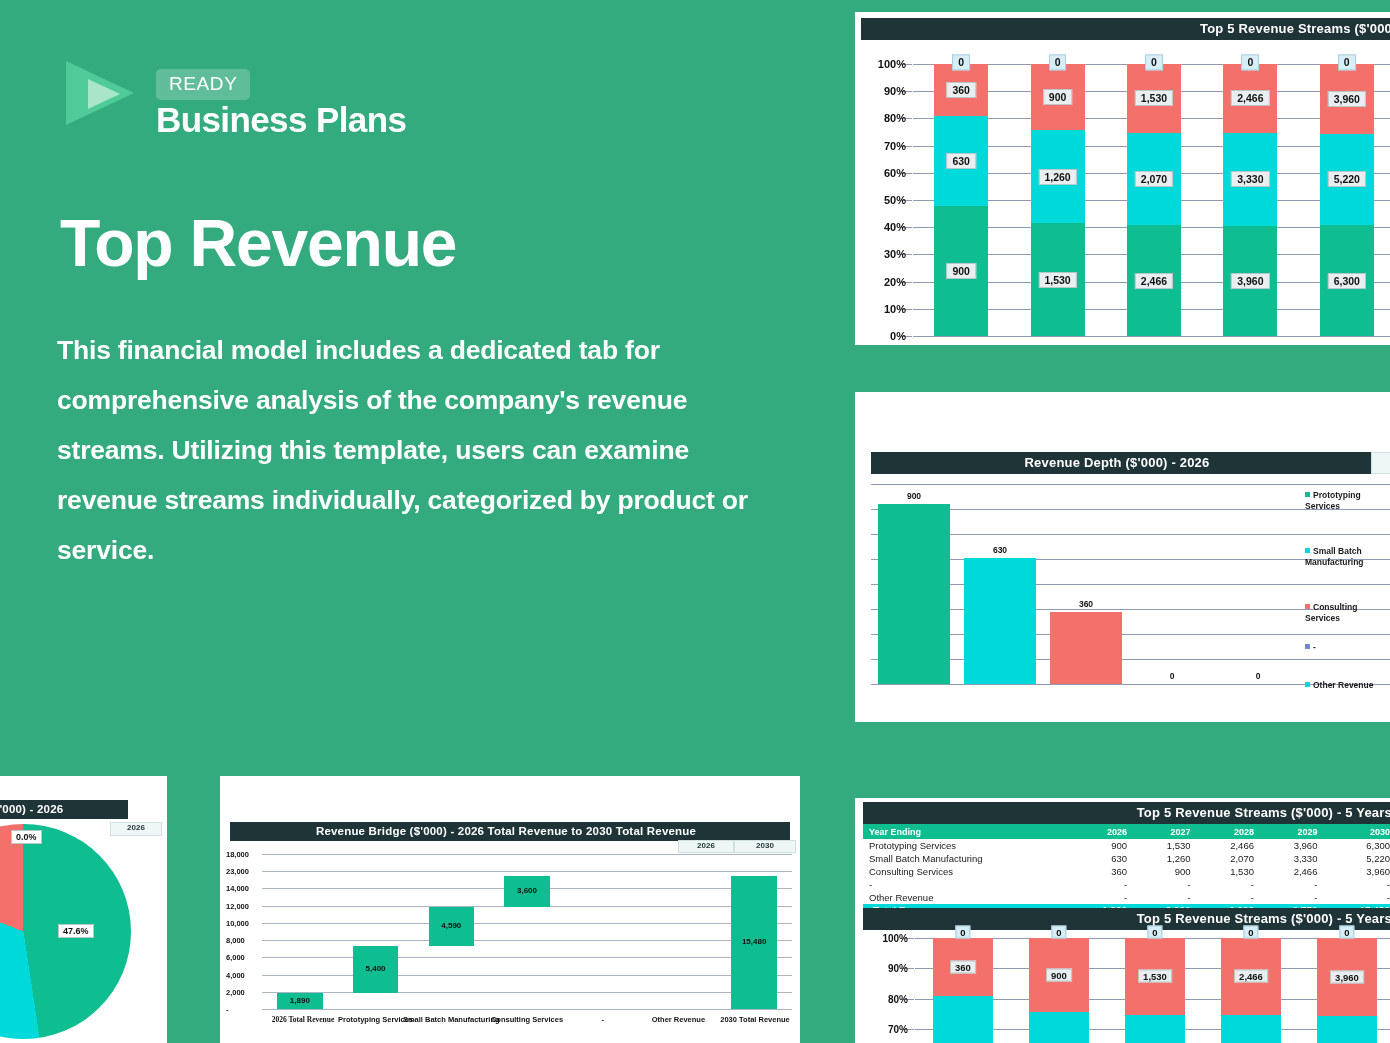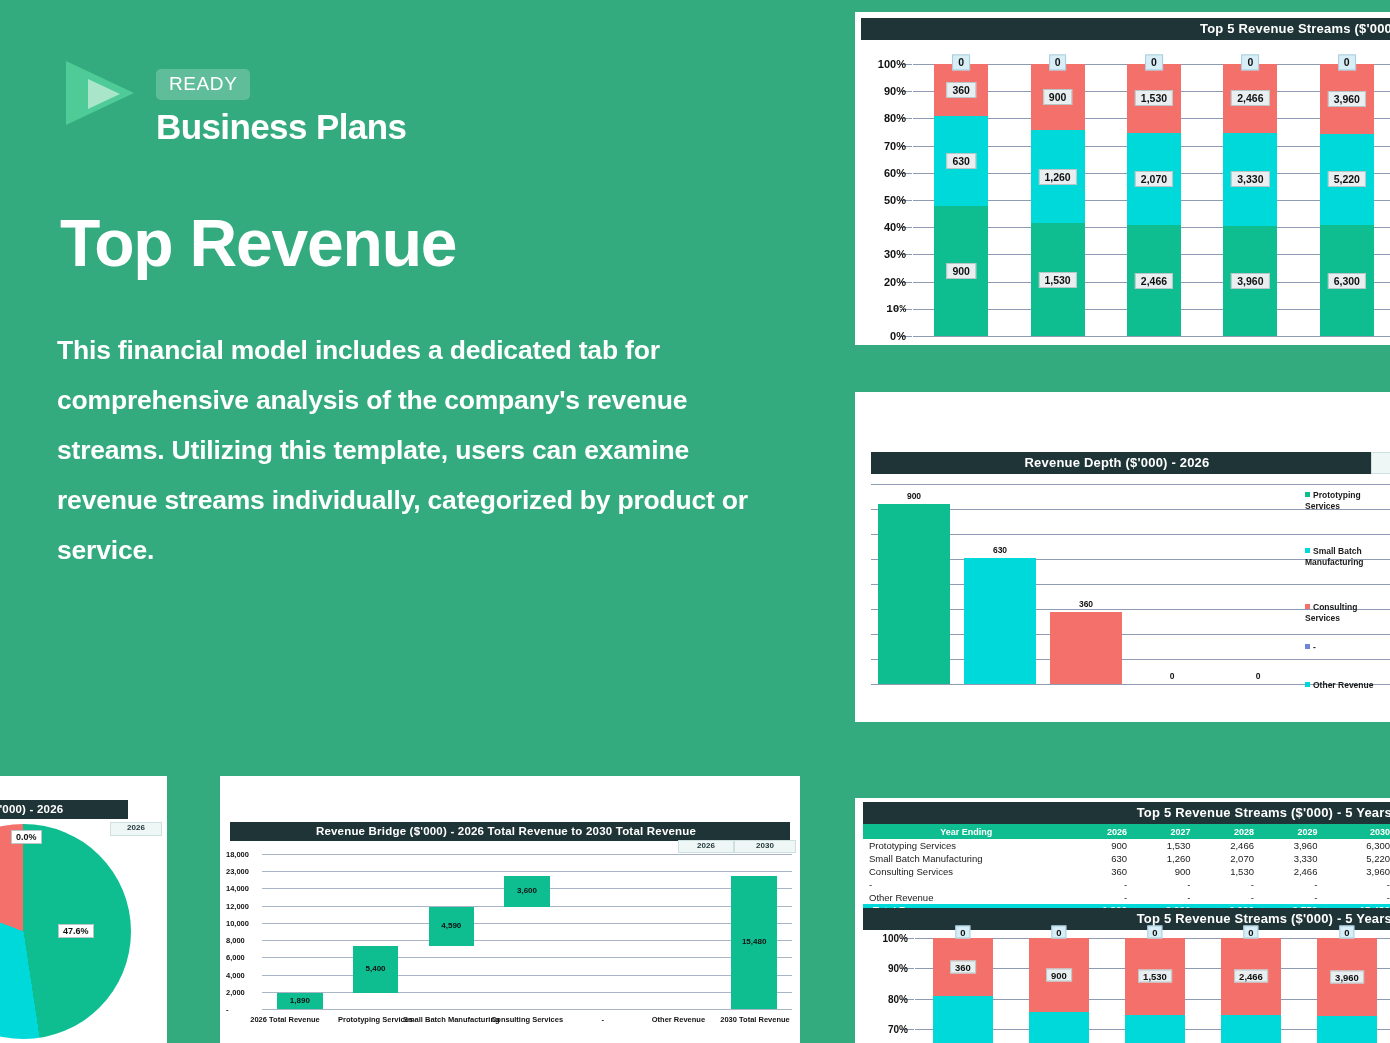--- a/index.html
+++ b/index.html
@@ -19,21 +19,21 @@
     display: inline-block;
     background: rgba(255,255,255,0.22);
     color: #ffffff;
     font-size: 19px; font-weight: 400;
     letter-spacing: 0.6px;
     padding: 4px 13px 5px 13px;
     border-radius: 5px;
   }
   .brand-name {
     color: #ffffff; font-size: 35px; font-weight: bold;
-    letter-spacing: -0.6px; margin-top: 7px; white-space: nowrap;
+    letter-spacing: -0.6px; white-space: nowrap;
   }
   .page-title {
     position: absolute; left: 60px; top: 205px;
     color: #ffffff; font-size: 66px; font-weight: bold; letter-spacing: -1.2px;
   }
   .page-desc {
     position: absolute; left: 57px; top: 325px; width: 705px;
     color: #ffffff; font-size: 26.5px; font-weight: bold; line-height: 50px;
     letter-spacing: -0.2px;
   }
@@ -93,21 +93,21 @@
     display: inline-block; width: 5px; height: 5px; margin-right: 3px;
     vertical-align: 1px;
   }
 
   
   table.xl { border-collapse: collapse; width: 100%; font-size: 9.5px; color: #1a1a1a; }
   table.xl th {
     background: #0fbe90; color: #ffffff; font-size: 9px; font-weight: bold;
     text-align: right; padding: 2px 10px 2px 4px; height: 15px;
   }
-  table.xl th.lbl { text-align: center; padding-left: 6px; }
+  table.xl th.lbl { text-align: left; padding-left: 6px; }
   table.xl td { padding: 1px 10px 1px 4px; text-align: right; height: 13px; }
   table.xl td.lbl { text-align: left; padding-left: 6px; }
   table.xl tr.total td {
     background: #00d9d9; color: #ffffff; font-weight: bold; font-size: 10px;
     height: 15px;
   }
   table.xl tr.total td.lbl { padding-left: 10px; }
 
   
   .wf-bar { position: absolute; background: #0fbe90; }
@@ -158,21 +158,21 @@
   <div class="page-desc">This financial model includes a dedicated tab for comprehensive analysis of the company's revenue streams. Utilizing this template, users can examine revenue streams individually, categorized by product or service.</div>
 
   <div class="panel" style="left:855px; top:12px; width:545px; height:333px;">
     <div class="xl-title" style="margin:6px 0 0 6px; width:539px;">Top 5 Revenue Streams ($'000</div>
     <div id="chartTop" style="position:absolute; left:58px; top:52px; width:482px; height:272px;">
         <div class="grid-line" style="top: 272px;"></div>
         <div class="tick-dash" style="top: 272px;"></div>
         <div class="ax-lbl" style="top: 272px;">0%</div>
         <div class="grid-line" style="top: 244.8px;"></div>
         <div class="tick-dash" style="top: 244.8px;"></div>
-        <div class="ax-lbl" style="top: 244.8px; font-family: Liberation Mono, monospace;">10%</div>
+        <div class="ax-lbl" style="top: 244.8px;">10%</div>
         <div class="grid-line" style="top: 217.6px;"></div>
         <div class="tick-dash" style="top: 217.6px;"></div>
         <div class="ax-lbl" style="top: 217.6px;">20%</div>
         <div class="grid-line" style="top: 190.4px;"></div>
         <div class="tick-dash" style="top: 190.4px;"></div>
         <div class="ax-lbl" style="top: 190.4px;">30%</div>
         <div class="grid-line" style="top: 163.2px;"></div>
         <div class="tick-dash" style="top: 163.2px;"></div>
         <div class="ax-lbl" style="top: 163.2px;">40%</div>
         <div class="grid-line" style="top: 136px;"></div>
@@ -308,21 +308,21 @@
         <div class="wf-grid" style="top: 51.6667px; left: 0px; width: 530px;"></div>
         <div class="wf-yl" style="top: 51.6667px; left: -36px; width: 32px;">12,000</div>
         <div class="wf-grid" style="top: 34.4444px; left: 0px; width: 530px;"></div>
         <div class="wf-yl" style="top: 34.4444px; left: -36px; width: 32px;">14,000</div>
         <div class="wf-grid" style="top: 17.2222px; left: 0px; width: 530px;"></div>
         <div class="wf-yl" style="top: 17.2222px; left: -36px; width: 32px;">23,000</div>
         <div class="wf-grid" style="top: 0px; left: 0px; width: 530px;"></div>
         <div class="wf-yl" style="top: 0px; left: -36px; width: 32px;">18,000</div>
         <div class="wf-bar" style="left: 15.1429px; width: 45.4286px; height: 16.275px; bottom: 0px;"></div>
         <div class="wf-val" style="left: 37.8571px; bottom: 4.1375px;">1,890</div>
-        <div class="wf-cat" style="left: 23px; top: 161px;">2026 Total Revenue</div>
+        <div class="wf-cat" style="left: 41px; top: 161px; font-family: Liberation Serif, serif;">2026 Total Revenue</div>
         <div class="wf-bar" style="left: 90.8571px; width: 45.4286px; height: 46.5px; bottom: 16.275px;"></div>
         <div class="wf-val" style="left: 113.571px; bottom: 35.525px;">5,400</div>
         <div class="wf-cat" style="left: 113.571px; top: 161px;">Prototyping Services</div>
         <div class="wf-bar" style="left: 166.571px; width: 45.4286px; height: 39.525px; bottom: 62.775px;"></div>
         <div class="wf-val" style="left: 189.286px; bottom: 78.5375px;">4,590</div>
         <div class="wf-cat" style="left: 189.286px; top: 161px;">Small Batch Manufacturing</div>
         <div class="wf-bar" style="left: 242.286px; width: 45.4286px; height: 31px; bottom: 102.3px;"></div>
         <div class="wf-val" style="left: 265px; bottom: 113.8px;">3,600</div>
         <div class="wf-cat" style="left: 265px; top: 161px;">Consulting Services</div>
         <div class="wf-cat" style="left: 340.714px; top: 161px;">-</div>

